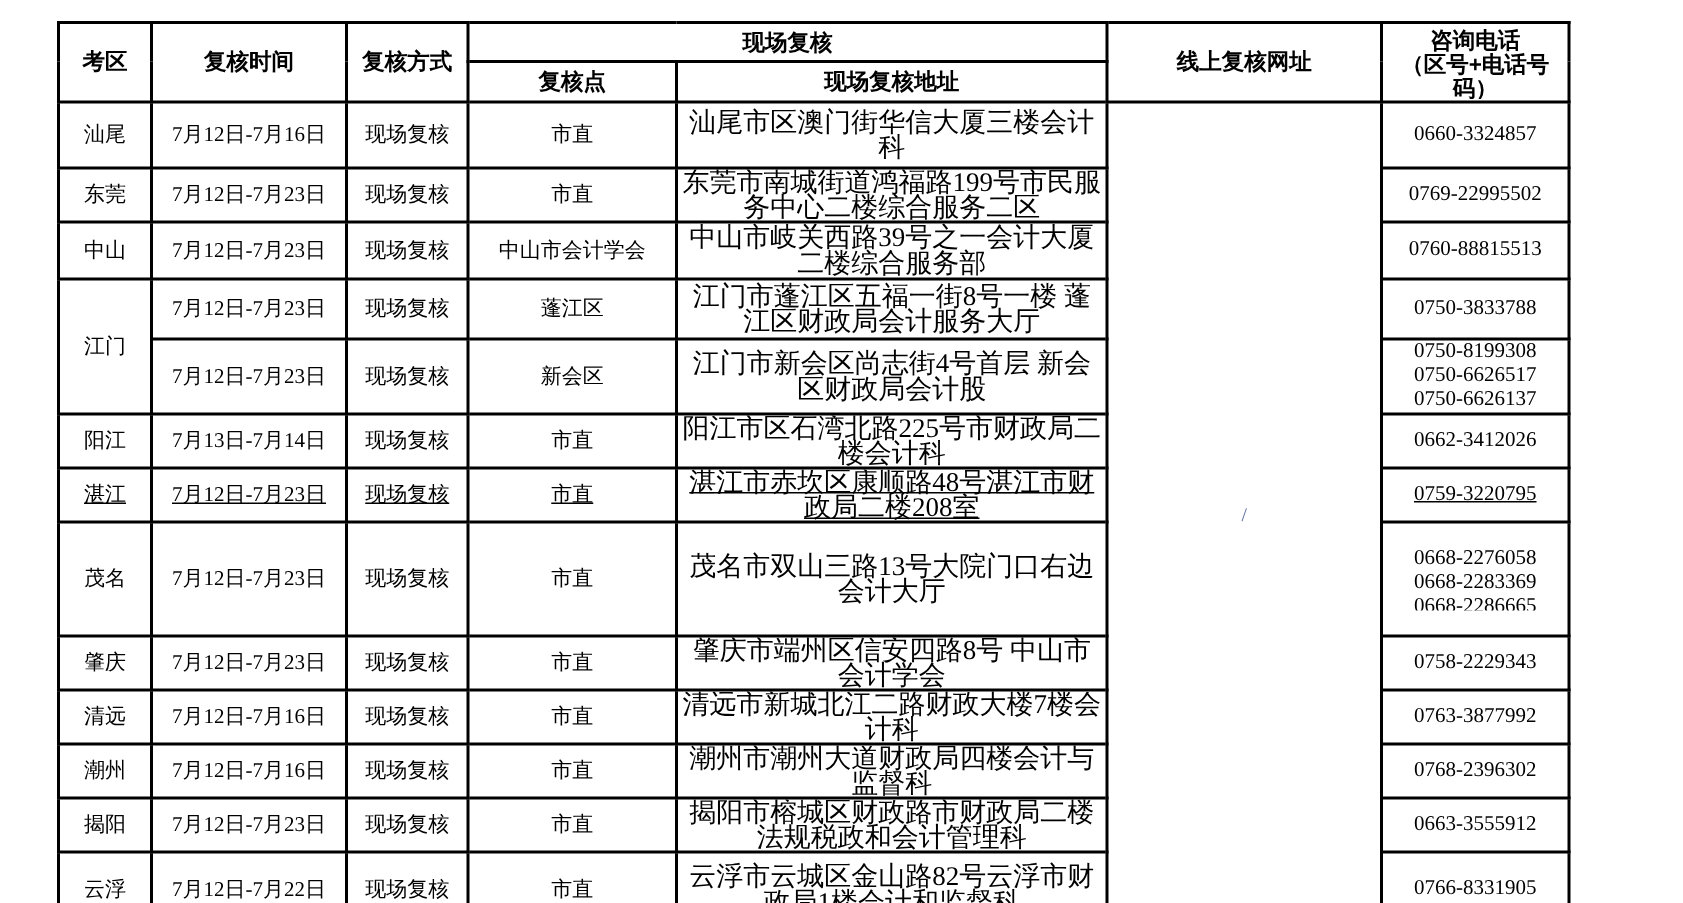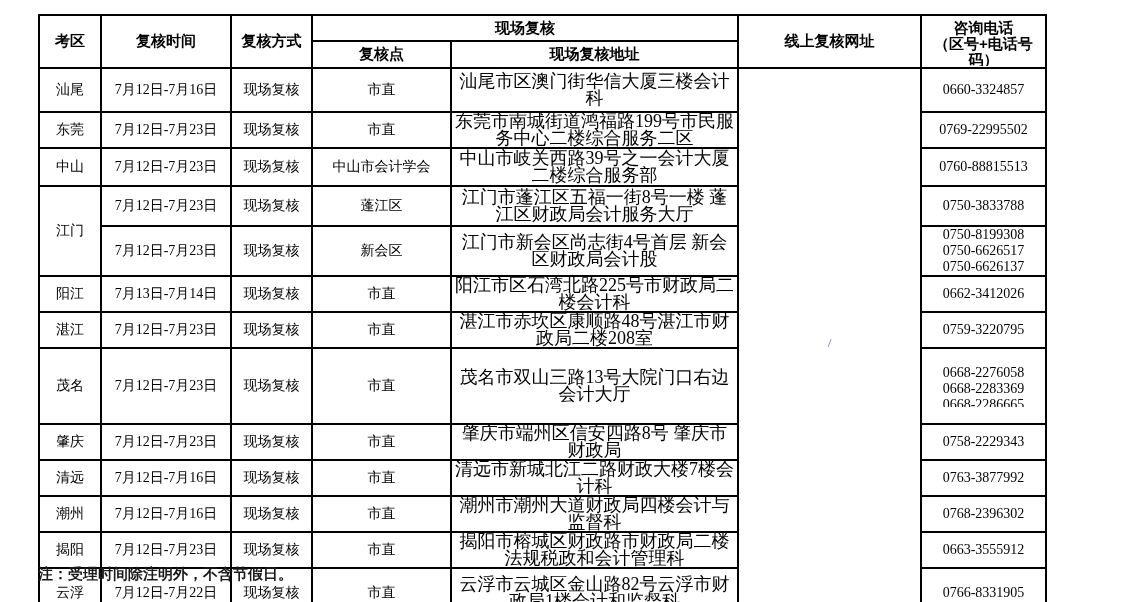--- a/index.html
+++ b/index.html
@@ -68,21 +68,21 @@
     font-size: 15px;
     color: #1a1a1a;
   }
   
   tr.r0  { height: 44px; }
   tr.r1  { height: 35px; }
   tr.r2  { height: 38px; margin-top: 40px; }
   tr.r3  { height: 40px; }
   tr.r4  { height: 48px; }
   tr.r5  { height: 35px; }
-  tr.r6  { height: 28px; }
+  tr.r6  { height: 28px; text-decoration: underline; }
   tr.r7  { height: 45px; }
   tr.r8  { height: 35px; }
   tr.r9  { height: 30px; }
   tr.r10 { height: 30px; padding-left: 36px; }
   tr.r11 { height: 32px; }
   tr.r12 { height: 49px; margin-left: 36px; }
 </style>
 </head>
 <body>
 
@@ -183,21 +183,21 @@
           <div class="mao-clip">0668-2276058
 0668-2283369
 0668-2286665</div>
         </td>
       </tr>
       <tr class="r8">
         <td>肇庆</td>
         <td>7月12日-7月23日</td>
         <td>现场复核</td>
         <td>市直</td>
-        <td class="addr">肇庆市端州区信安四路8号 肇庆市财政局</td>
+        <td class="addr">肇庆市端州区信安四路8号 中山市会计学会</td>
         <td class="phone">0758-2229343</td>
       </tr>
       <tr class="r9">
         <td>清远</td>
         <td>7月12日-7月16日</td>
         <td>现场复核</td>
         <td>市直</td>
         <td class="addr">清远市新城北江二路财政大楼7楼会计科</td>
         <td class="phone">0763-3877992</td>
       </tr>
@@ -221,14 +221,13 @@
         <td>云浮</td>
         <td>7月12日-7月22日</td>
         <td>现场复核</td>
         <td>市直</td>
         <td class="addr">云浮市云城区金山路82号云浮市财政局1楼会计和监督科</td>
         <td class="phone">0766-8331905</td>
       </tr>
     </tbody>
   </table>
 
-  <div class="note">注：受理时间除注明外，不含节假日。</div>
 </div>
 
 </body></html>

